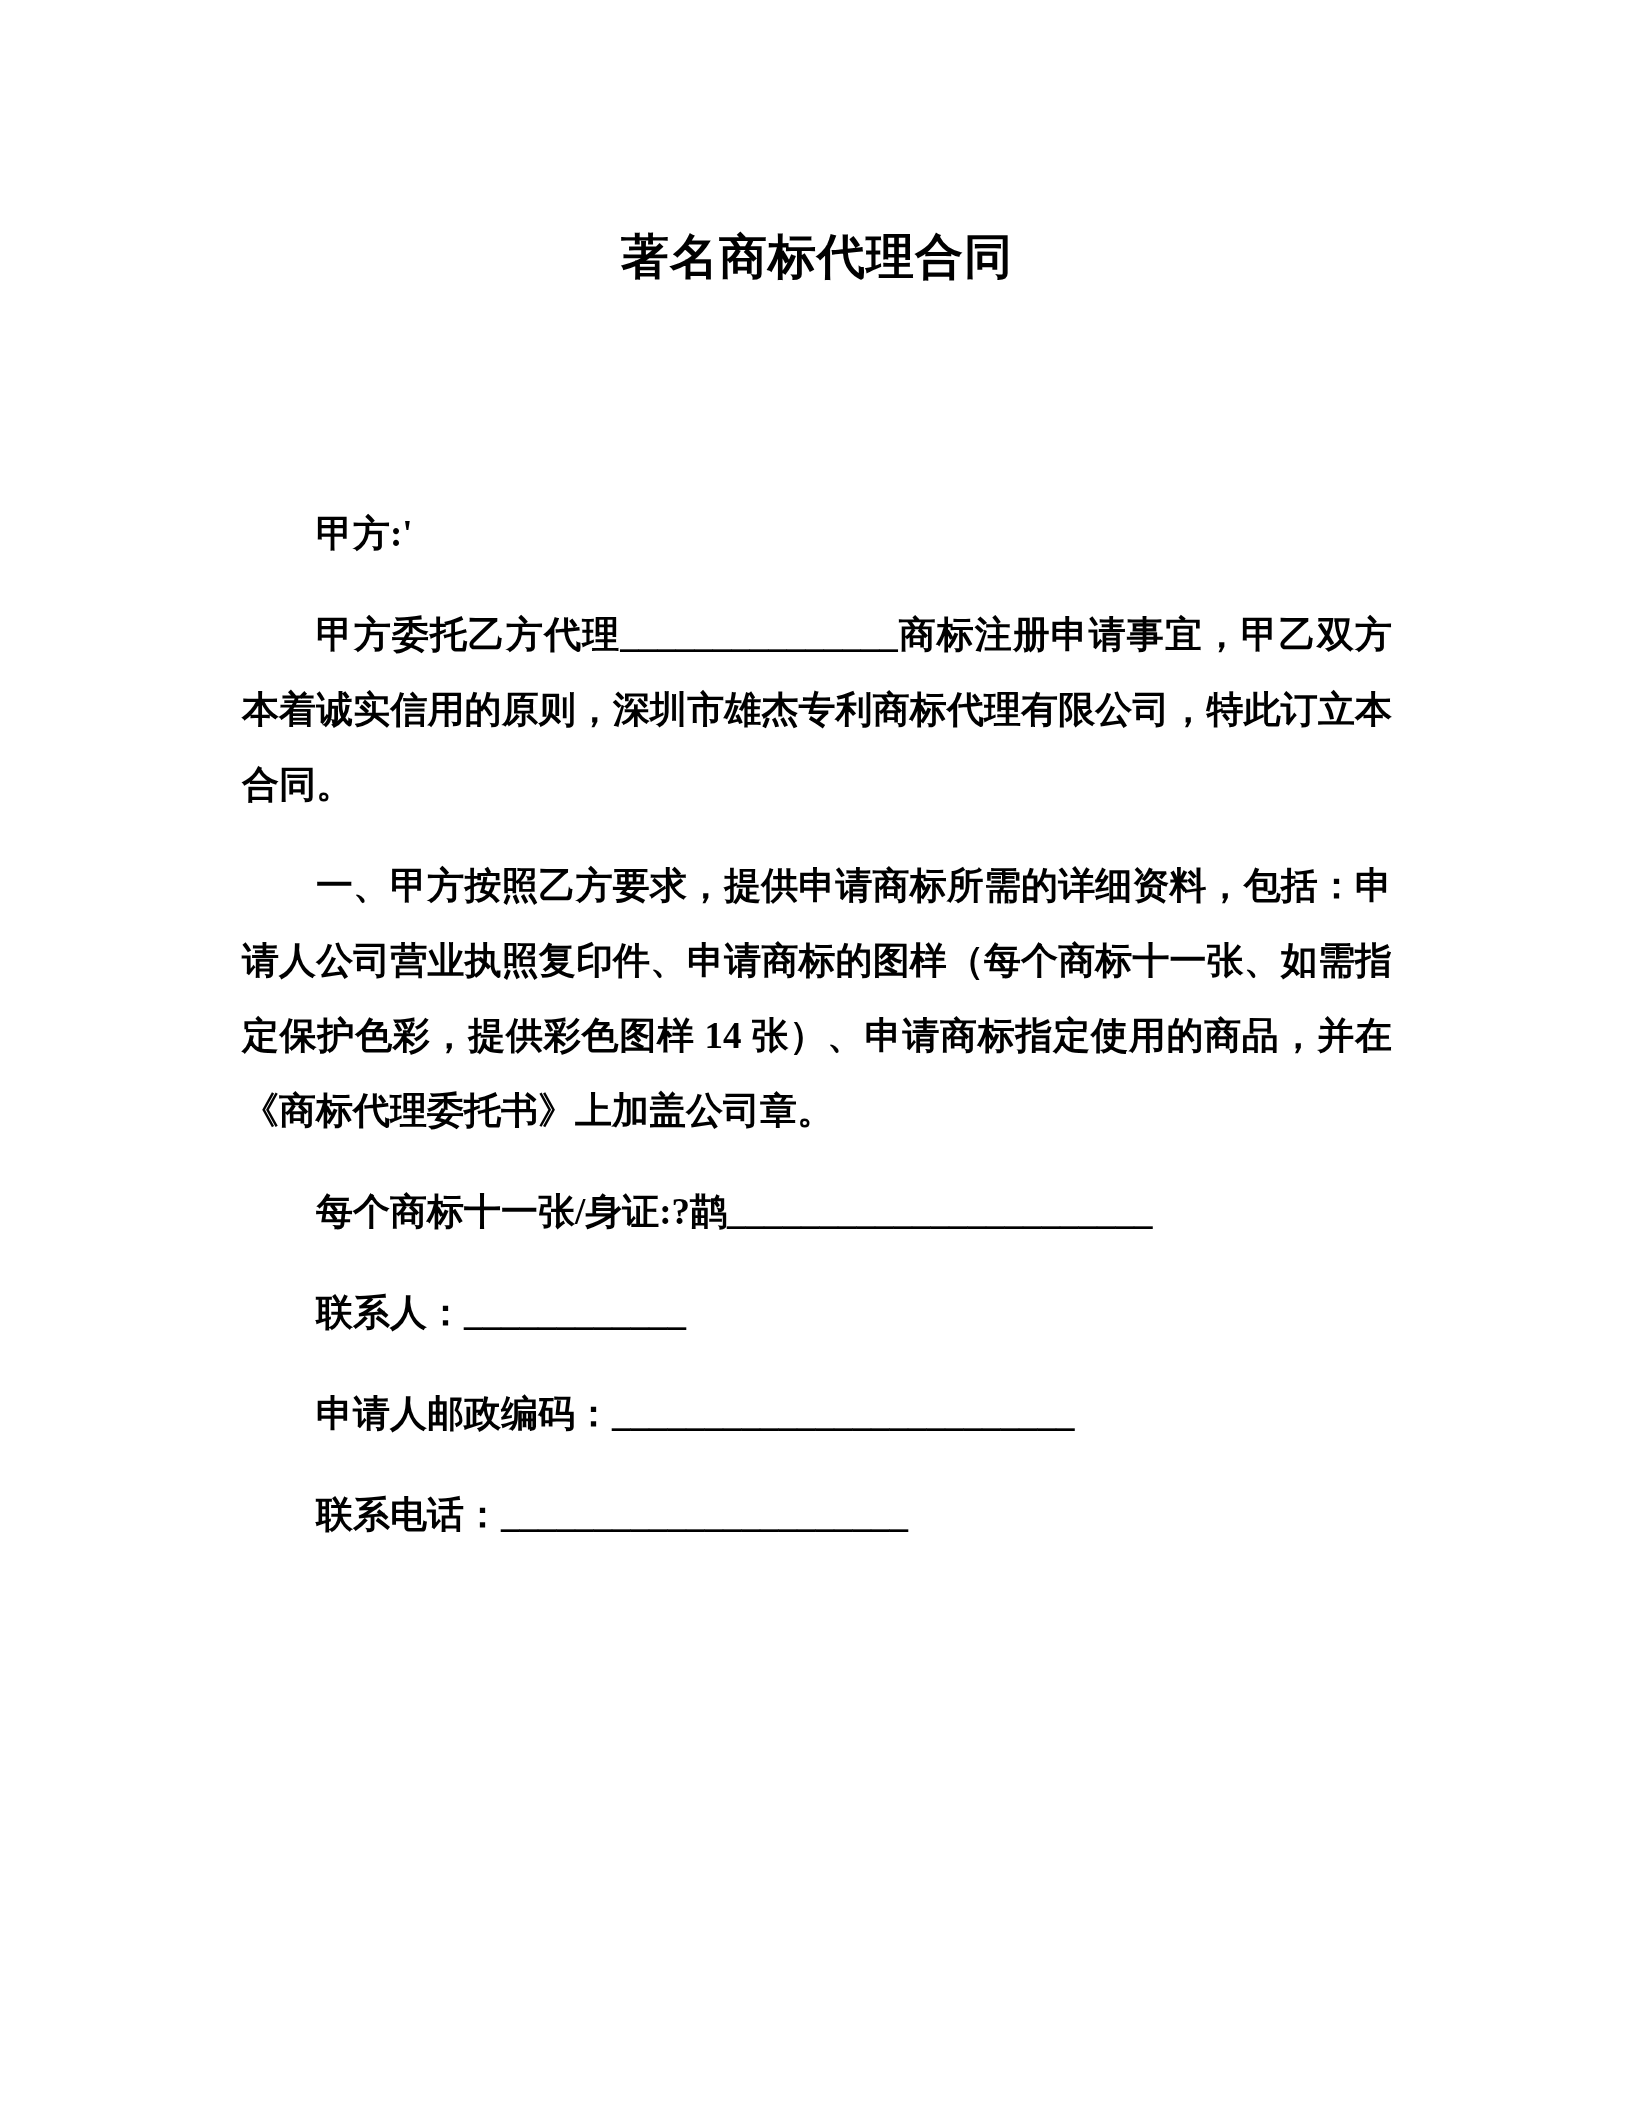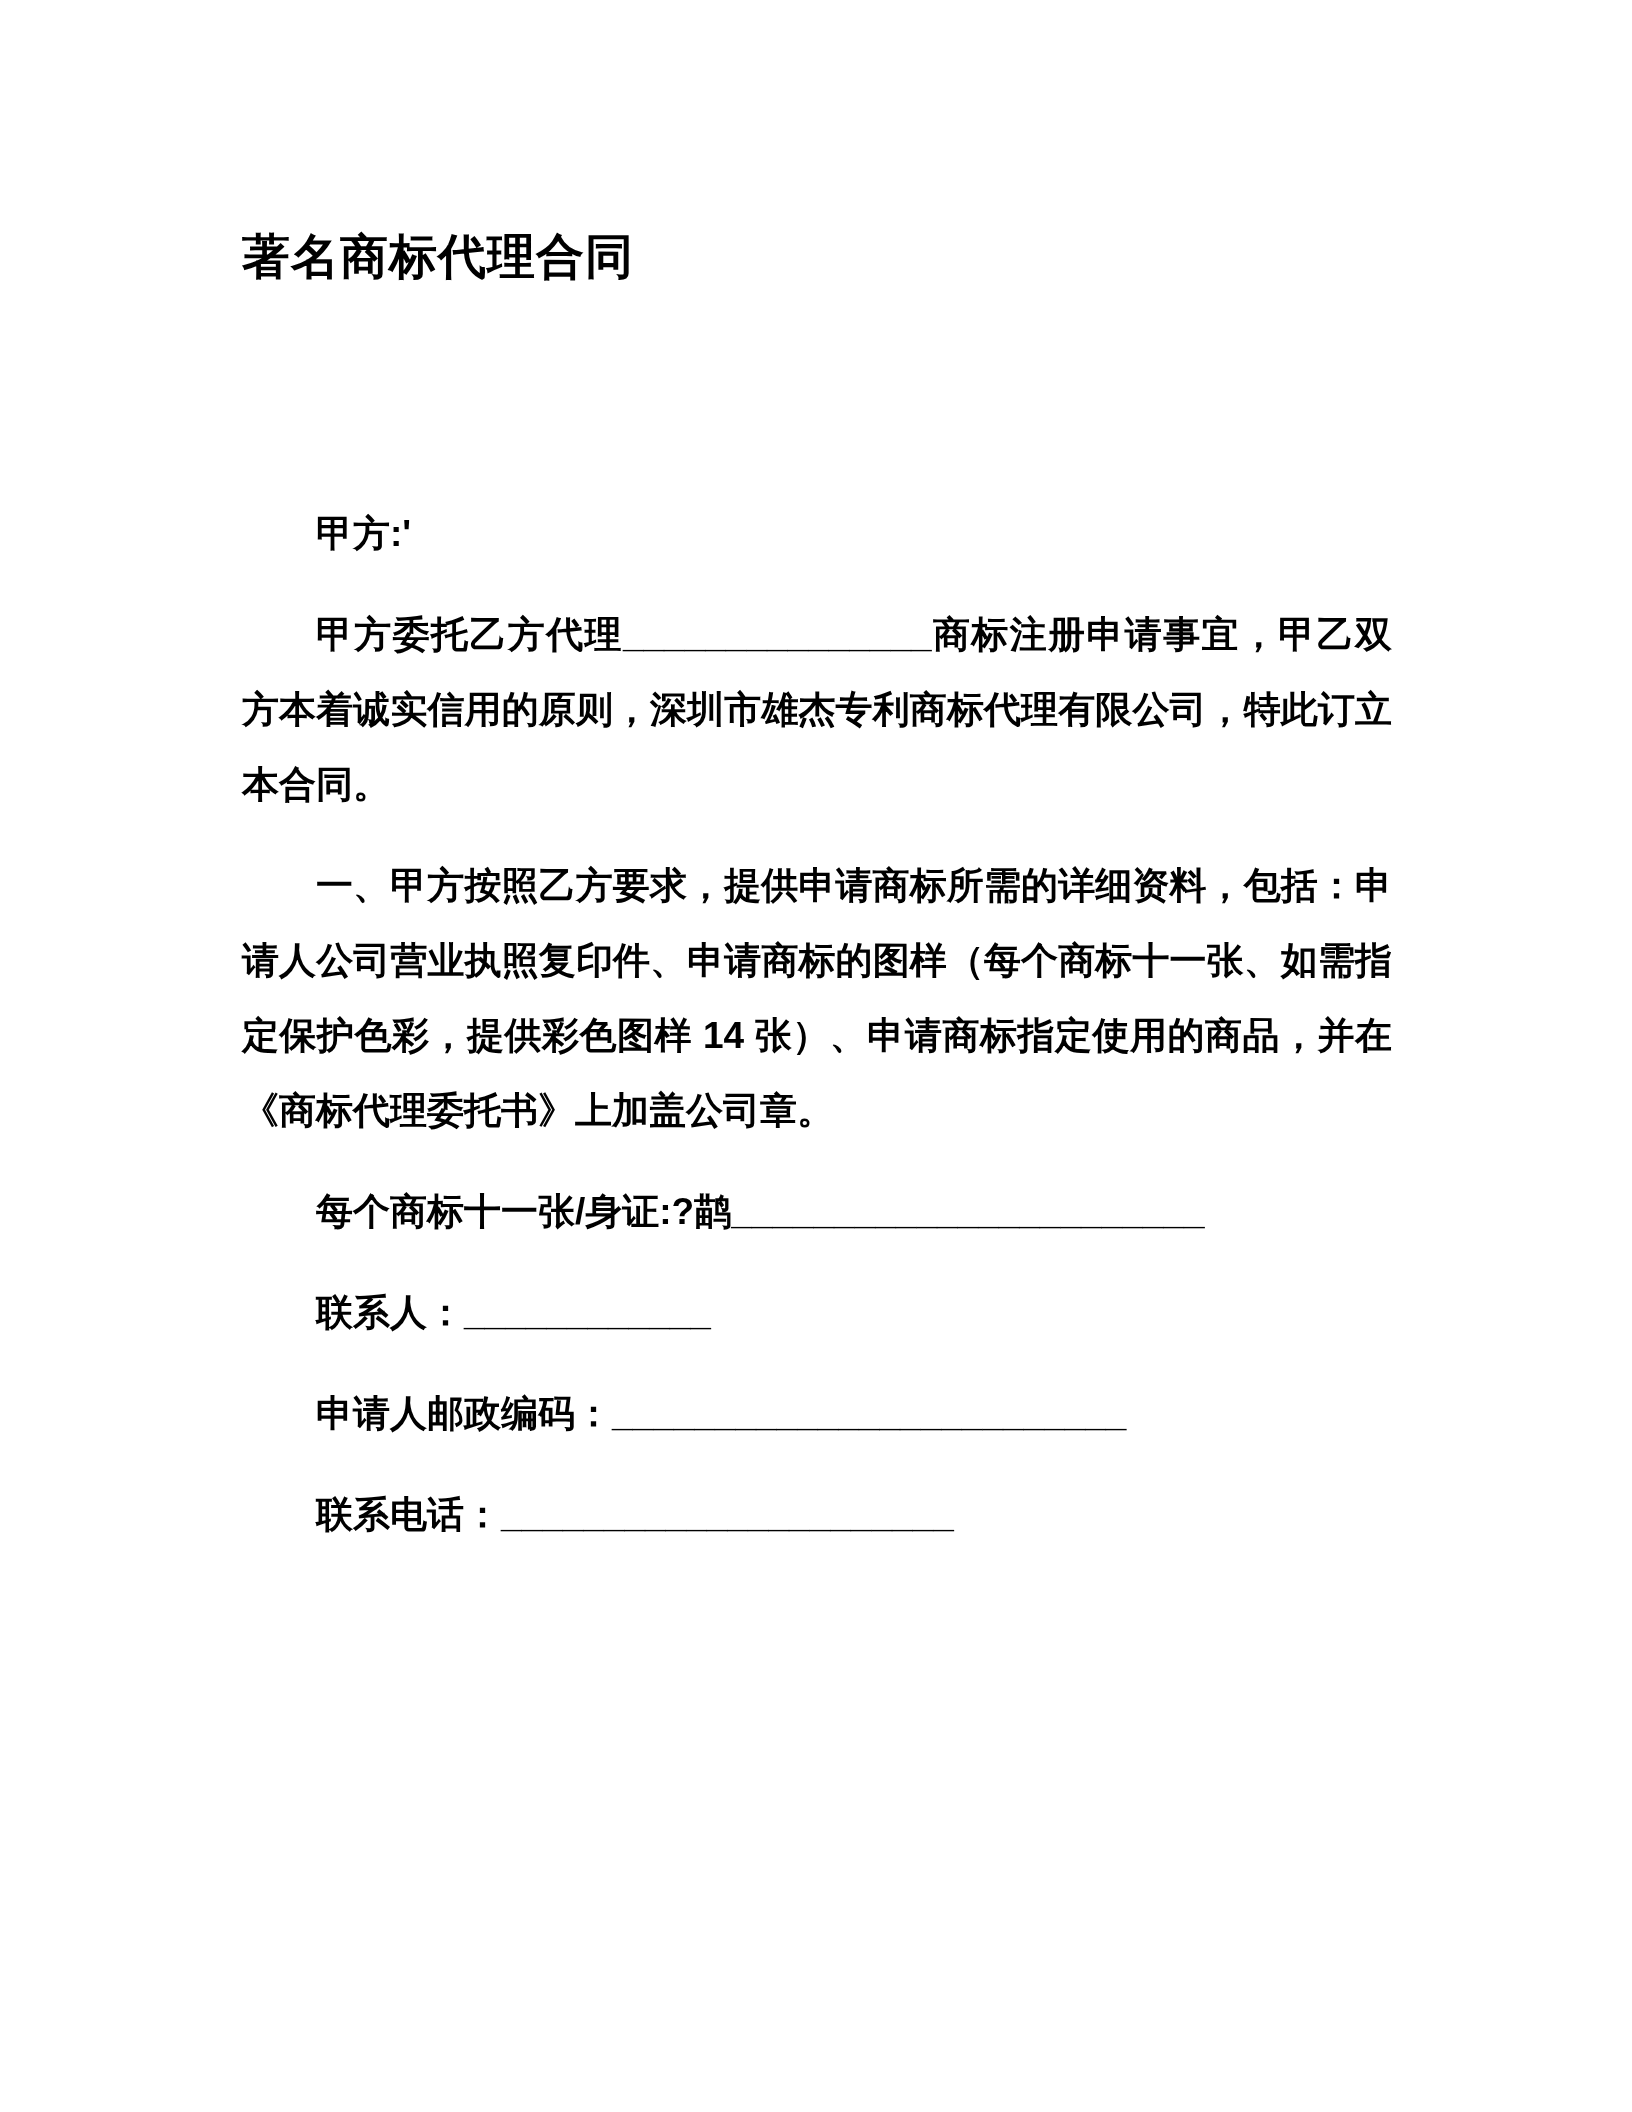--- a/index.html
+++ b/index.html
@@ -17,28 +17,29 @@
     box-sizing: border-box;
     padding: 228px 240px 0 242px;
     font-family: "Liberation Sans", sans-serif;
     color: #000000;
     overflow: hidden;
   }
 
   .doc-title {
     font-size: 48px;
     font-weight: bold;
-    text-align: left;
+    text-align: center;
     letter-spacing: 1px;
     line-height: 1.2;
     margin: 0 0 210px 0;
   }
 
   .doc-body {
     width: 100%;
+    font-family: Liberation Serif, serif;
   }
 
   .para {
     font-size: 37px;
     font-weight: bold;
     line-height: 75px;
     margin: 0 0 26px 0;
     text-indent: 2em;
     word-break: break-all;
     overflow-wrap: break-word;

